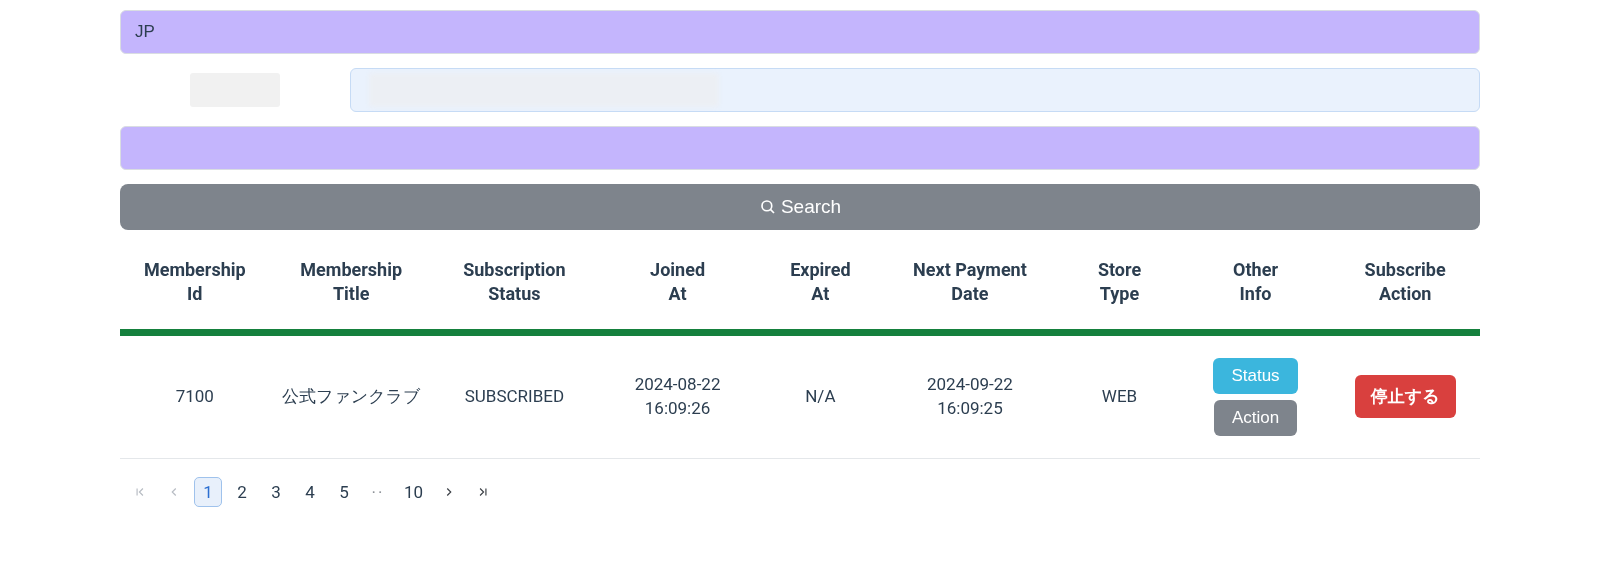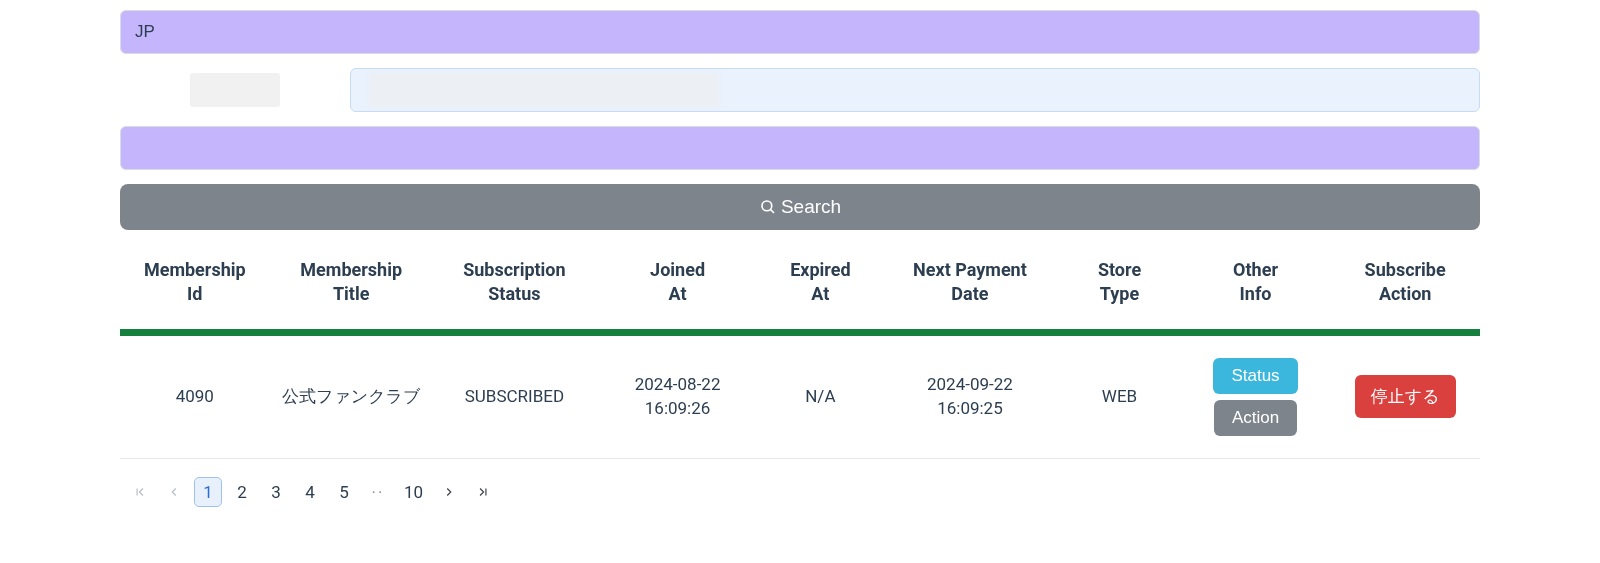--- a/index.html
+++ b/index.html
@@ -111,21 +111,21 @@
     border: none;
     border-radius: 6px;
     color: #fff;
     font-size: 17px;
     padding: 8px 18px;
     cursor: pointer;
     margin: 0 auto;
   }
   .btn-details { background: #3bb6dd; margin-bottom: 6px; }
   .btn-history { background: #7e848c; }
-  .btn-stop { background: #d9403e; padding: 10px 16px; }
+  .btn-stop { background: #d9403e; padding: 10px 16px; font-weight: bold; }
   .other-info-cell { width: 150px; }
   .pagination {
     display: flex;
     align-items: center;
     gap: 6px;
     padding: 18px 6px 12px 6px;
   }
   .pg-item {
     min-width: 28px;
     height: 30px;
@@ -199,21 +199,21 @@
         <th><span>Joined<br>At</span></th>
         <th><span>Expired<br>At</span></th>
         <th><span>Next Payment<br>Date</span></th>
         <th><span>Store<br>Type</span></th>
         <th><span>Other<br>Info</span></th>
         <th><span>Subscribe<br>Action</span></th>
       </tr>
     </thead>
     <tbody>
       <tr>
-        <td>4090</td>
+        <td>7100</td>
         <td>公式ファンクラブ</td>
         <td>SUBSCRIBED</td>
         <td>2024-08-22<br>16:09:26</td>
         <td>N/A</td>
         <td>2024-09-22<br>16:09:25</td>
         <td>WEB</td>
         <td class="other-info-cell">
           <button class="btn btn-details">Status</button>
           <button class="btn btn-history">Action</button>
         </td>

